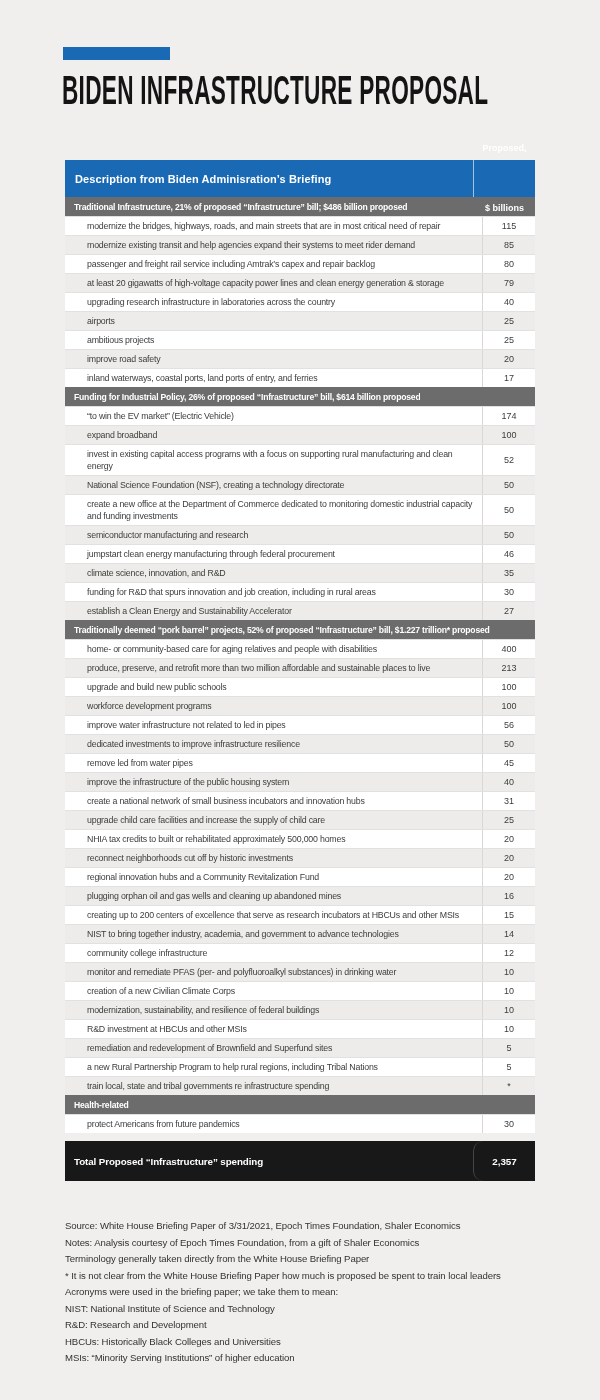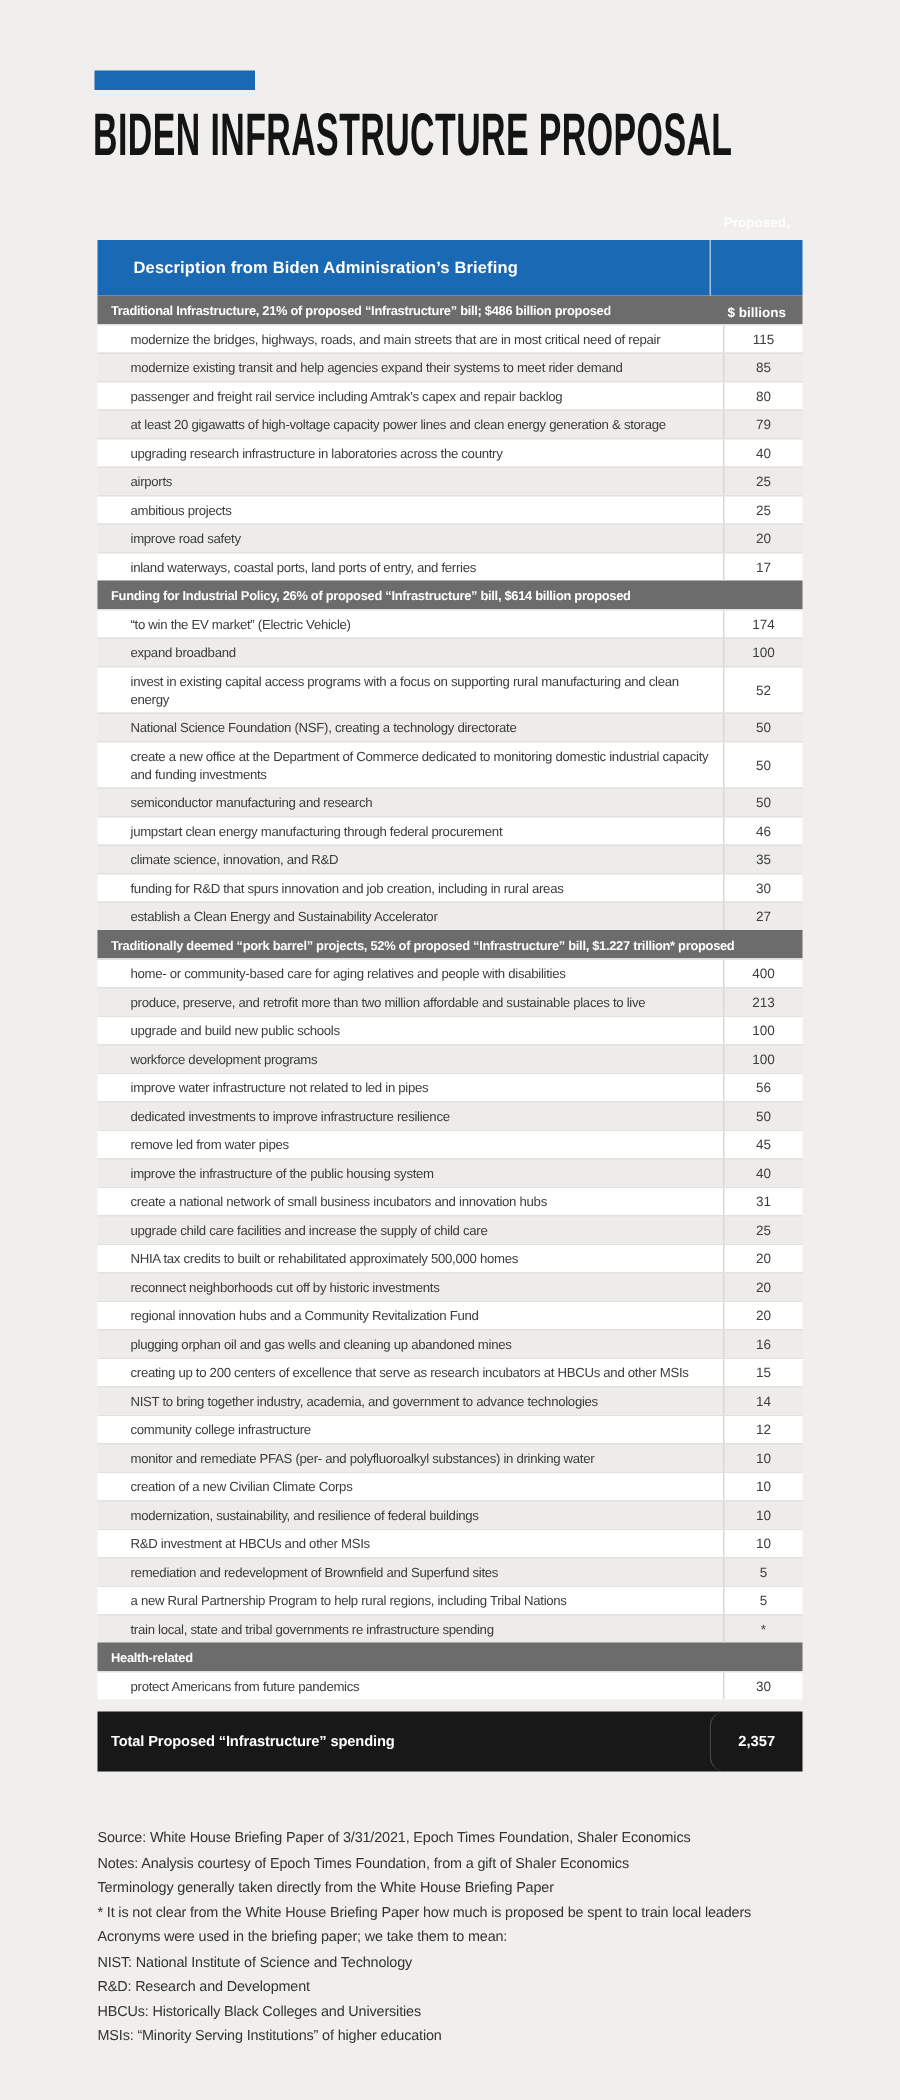--- a/index.html
+++ b/index.html
@@ -34,21 +34,21 @@
     transform:scaleX(0.565);transform-origin:0 0;
   }
   .table{
     position:absolute;left:65px;top:160px;width:470px;
   }
   .thead{
     display:flex;background:var(--blue);height:37px;
   }
   .th-desc{
     flex:1;display:flex;align-items:center;
-    padding-left:24px;color:#fff;font-weight:bold;font-size:11px;
+    padding-left:10px;color:#fff;font-weight:bold;font-size:11px;
     letter-spacing:0.1px;
   }
   .th-val{
     width:62px;border-left:1px solid rgba(255,255,255,0.6);
     display:flex;flex-direction:column;justify-content:center;align-items:center;
     color:#fff;font-weight:bold;font-size:9px;line-height:11.5px;gap:48px;
   }
   .section-row{
     background:var(--section-gray);
     min-height:19px;display:flex;align-items:center;

